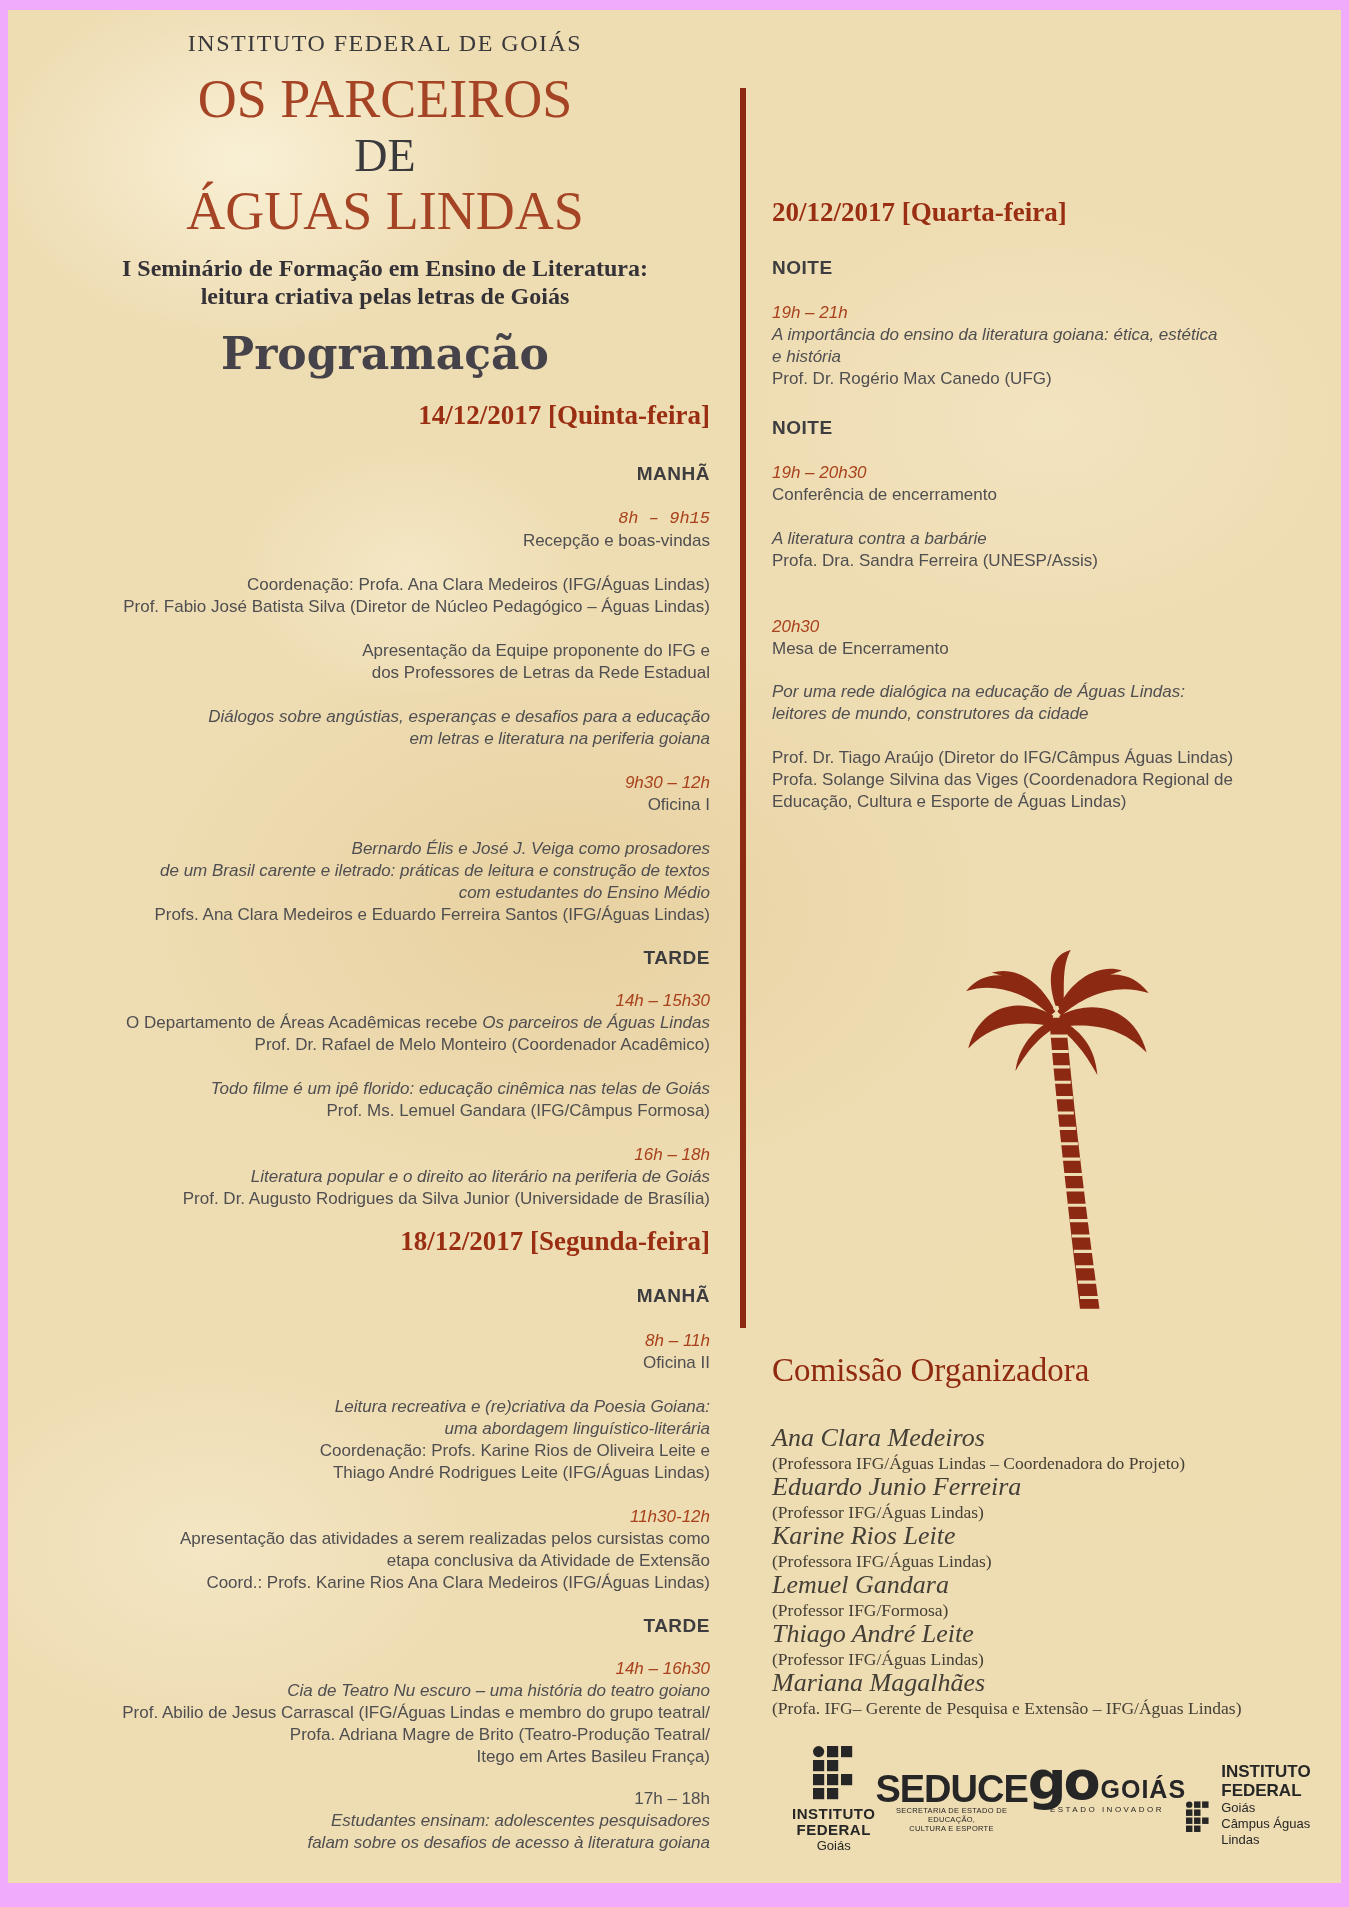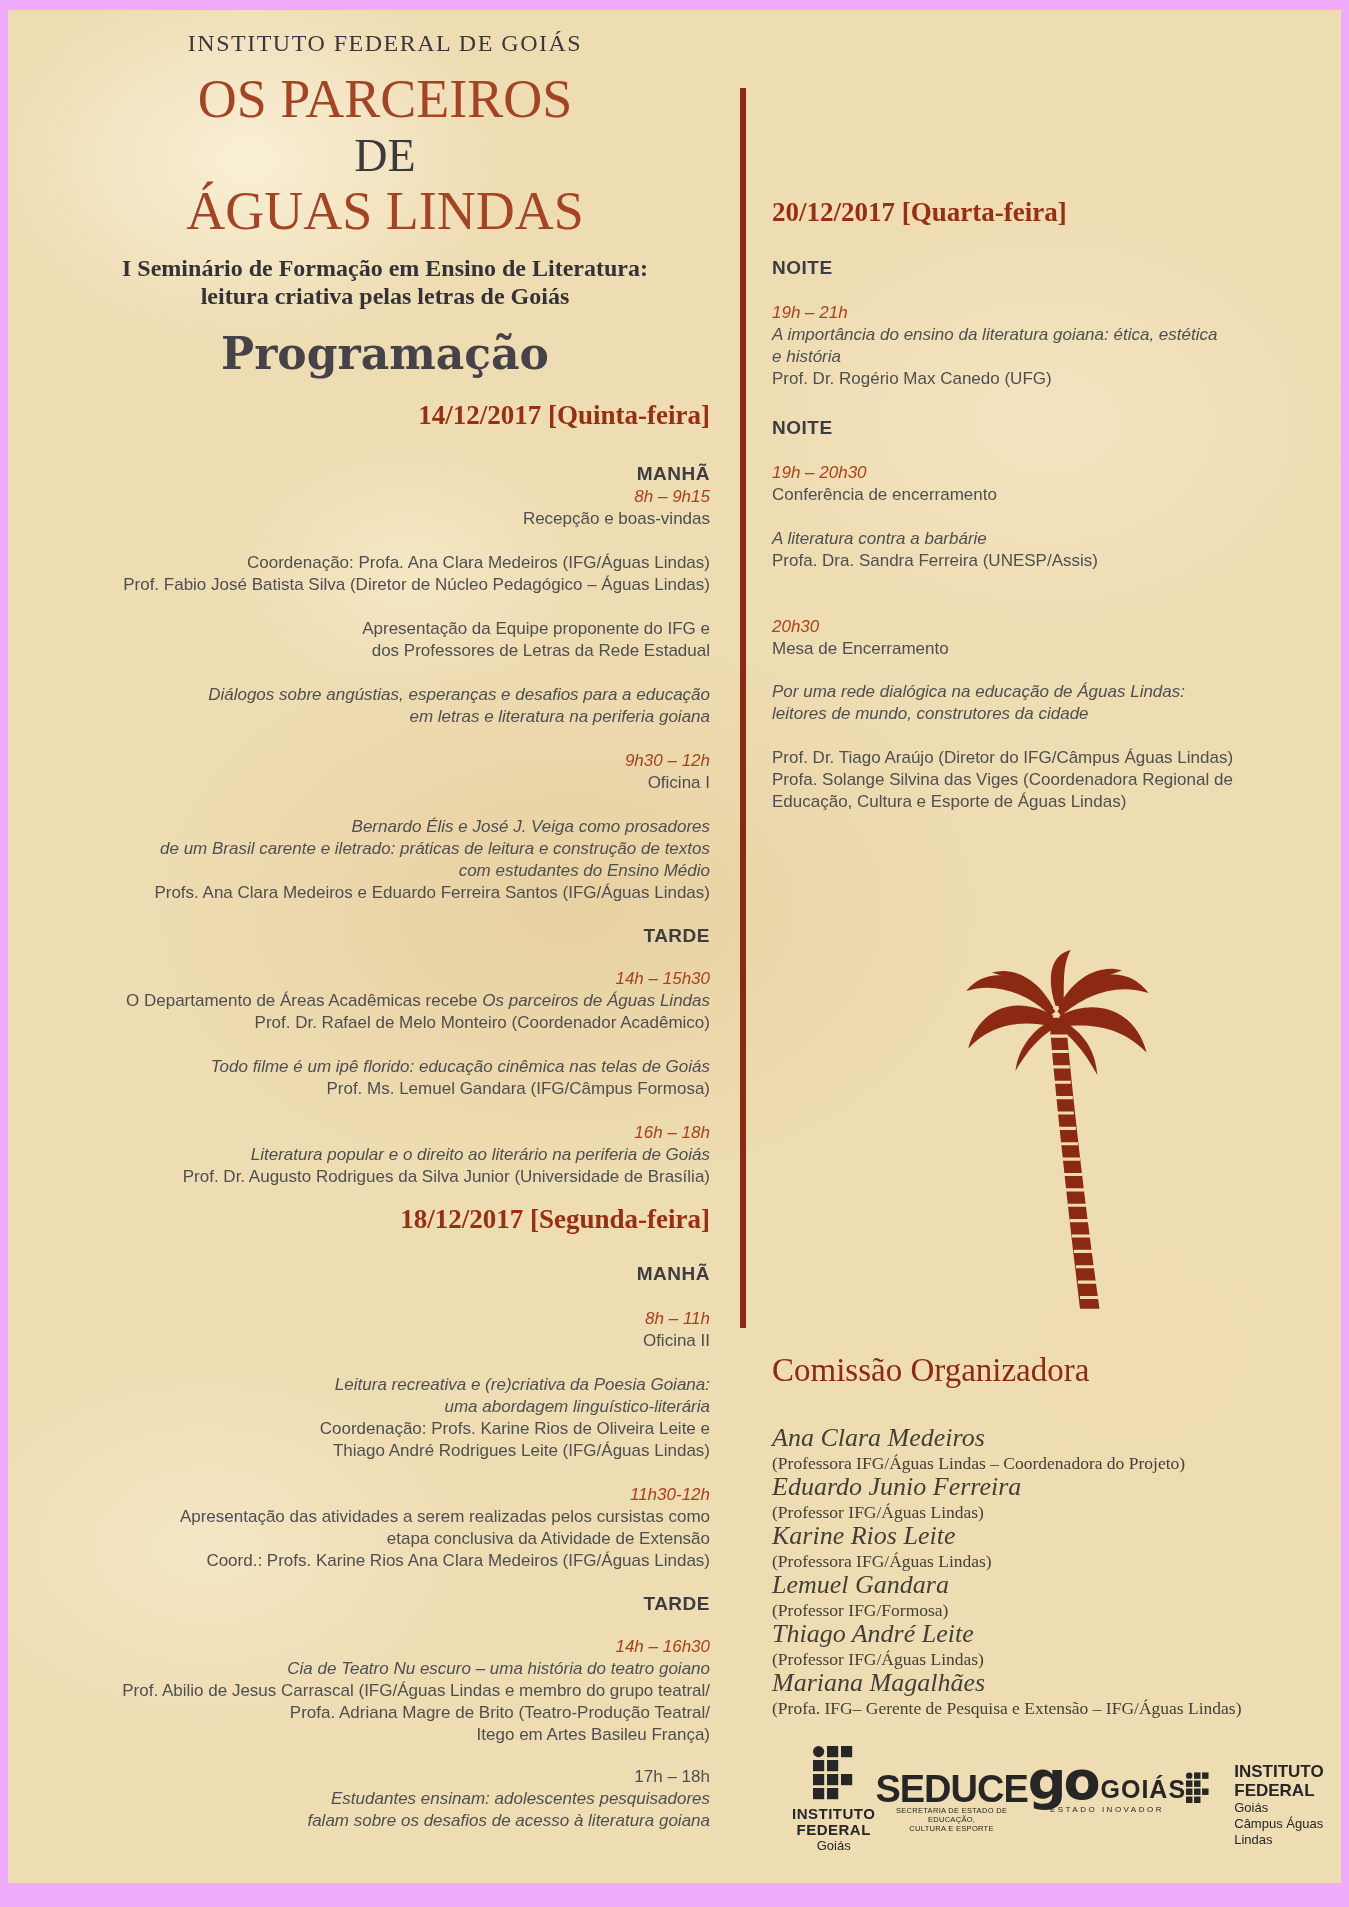--- a/index.html
+++ b/index.html
@@ -52,21 +52,21 @@
   .ifs1{font-weight:bold;font-size:15px;line-height:16px;letter-spacing:.5px;}
   .ifs2{font-size:13px;line-height:16px;}
   .seduce{padding-top:26px;}
   .sed-word{font-weight:bold;font-size:38px;line-height:34px;letter-spacing:-1px;}
   .sed-cap{font-size:7.5px;line-height:9px;letter-spacing:.3px;}
   .golog{padding-top:14px;}
   .go-row{display:flex;align-items:flex-end;justify-content:center;}
   .go-mark{font-family:"DejaVu Sans",sans-serif;font-weight:bold;font-size:54px;line-height:42px;letter-spacing:-3px;}
   .go-word{font-weight:bold;font-size:25px;line-height:25px;letter-spacing:1px;margin-left:3px;}
   .go-cap{font-size:8px;line-height:12px;letter-spacing:2.5px;text-align:center;margin-top:2px;}
-  .if-h{display:flex;align-items:flex-start;gap:24px;padding-top:16px;text-align:left;}
+  .if-h{display:flex;align-items:flex-end;gap:11px;padding-top:16px;text-align:left;}
   .ifh1{font-weight:bold;font-size:17px;line-height:19px;}
   .ifh2{font-size:13px;line-height:16px;}
 </style>
 </head>
 <body>
 
 <div class="poster">
   <div class="parchment"></div>
 
   <div class="header">
@@ -77,21 +77,21 @@
     <div class="sub1">I Seminário de Formação em Ensino de Literatura:</div>
     <div class="sub2">leitura criativa pelas letras de Goiás</div>
     <div class="prog">Programação</div>
   </div>
 
   <div class="divider"></div>
 
   <div class="col left">
       <div class="pline date">14/12/2017 [Quinta-feira]</div>
       <div class="pline label" style="margin-top: 30px;">MANHÃ</div>
-      <div class="pline time" style="">8h – 9h15</div>
+      <div class="pline time" style="margin-top: 22px; font-family: Liberation Mono, monospace;">8h – 9h15</div>
       <div class="pline text">Recepção e boas-vindas</div>
       <div class="pline text" style="margin-top: 22px;">Coordenação: Profa. Ana Clara Medeiros (IFG/Águas Lindas)</div>
       <div class="pline text">Prof. Fabio José Batista Silva (Diretor de Núcleo Pedagógico – Águas Lindas)</div>
       <div class="pline text" style="margin-top: 22px;">Apresentação da Equipe proponente do IFG e</div>
       <div class="pline text">dos Professores de Letras da Rede Estadual</div>
       <div class="pline italic" style="margin-top: 22px;">Diálogos sobre angústias, esperanças e desafios para a educação</div>
       <div class="pline italic">em letras e literatura na periferia goiana</div>
       <div class="pline time" style="margin-top: 22px;">9h30 – 12h</div>
       <div class="pline text">Oficina I</div>
       <div class="pline italic" style="margin-top: 22px;">Bernardo Élis e José J. Veiga como prosadores</div>

